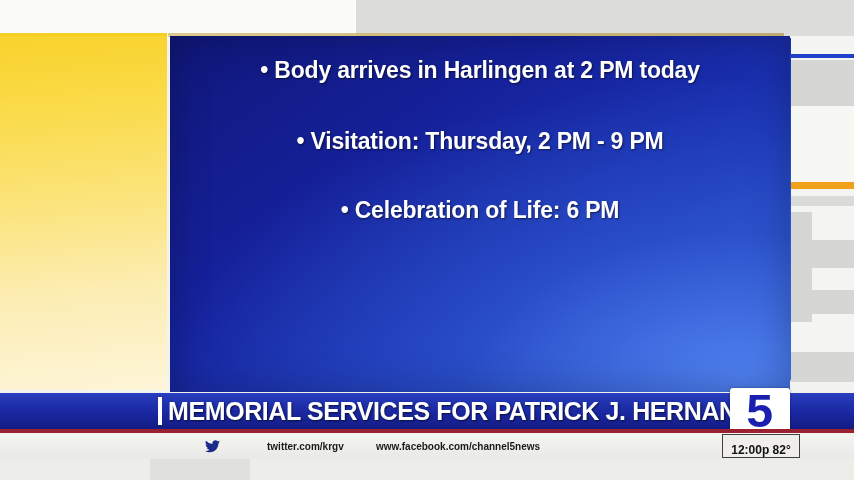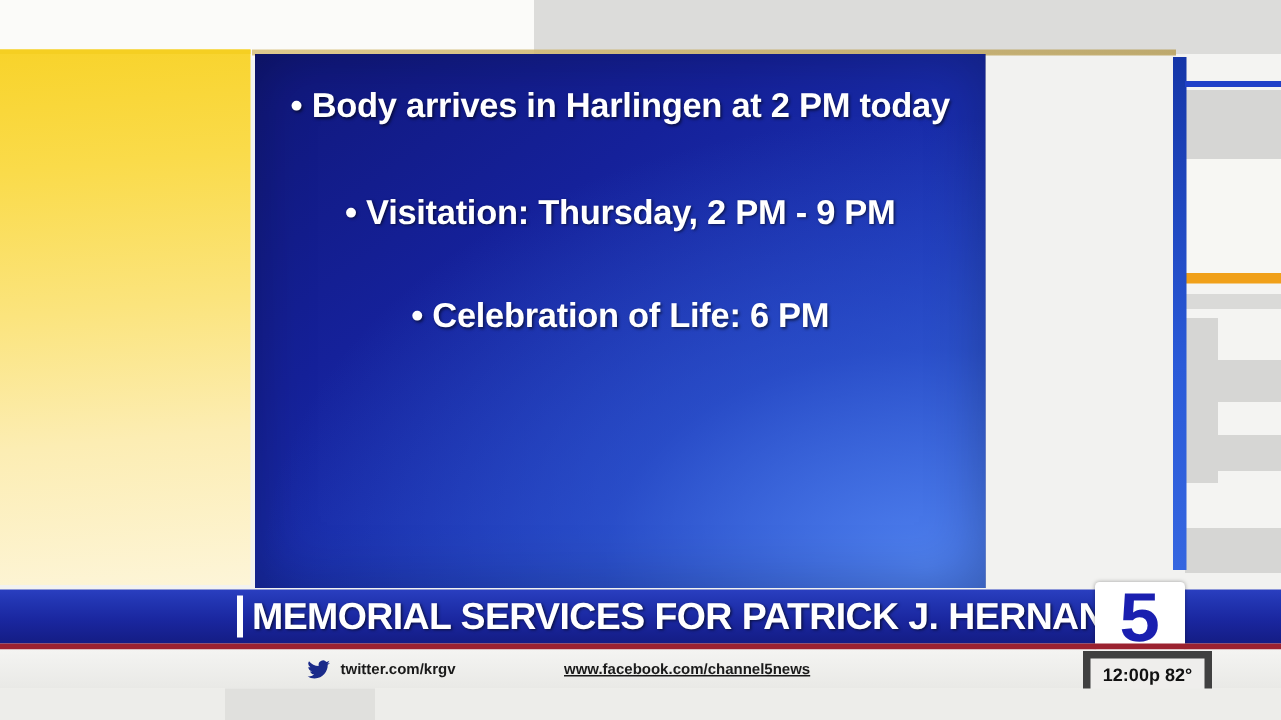--- a/index.html
+++ b/index.html
@@ -86,21 +86,21 @@
     position: absolute;
     left: 0; top: 33px;
     width: 167px; height: 3px;
     background: #f5cf22;
   }
 
   
   .blue-panel {
     position: absolute;
     left: 170px; top: 36px;
-    width: 487px; height: 356px;
+    width: 620px; height: 356px;
     background:
       radial-gradient(ellipse 130% 120% at 92% 96%,
         rgba(80,130,240,0.95) 0%,
         rgba(52,96,215,0.55) 34%,
         rgba(20,40,140,0.0) 70%),
       linear-gradient(145deg,
         #10177a 0%,
         #15219a 34%,
         #1b34b5 66%,
         #2a54cf 100%);
@@ -204,33 +204,34 @@
   }
   .ticker-item {
     position: absolute;
     top: 433px;
     height: 26px;
     display: flex;
     align-items: center;
     color: #1a1a1a;
     font-size: 10px;
     font-weight: bold;
+    gap: 40px;
   }
   .tw-item  { left: 205px; }
-  .fb-item  { left: 376px; text-decoration: underline; }
+  .fb-item  { left: 376px; }
   .web-item { left: 624px; }
   .tw-bird  { margin-right: 7px; display: block; }
   .wx-box {
     position: absolute;
     left: 722px; top: 434px;
     width: 76px; height: 22px;
     background: #efeeec;
-    border: 5px solid #404040;
-    display: flex;
-    align-items: center;
+    border: 1px solid #404040;
+    display: flex;
+    align-items: flex-end;
     justify-content: center;
     font-size: 12px;
     font-weight: bold;
     color: #111111;
   }
   .ticker-bottom {
     position: absolute;
     left: 0; top: 459px;
     width: 854px; height: 21px;
     background: #ededea;

